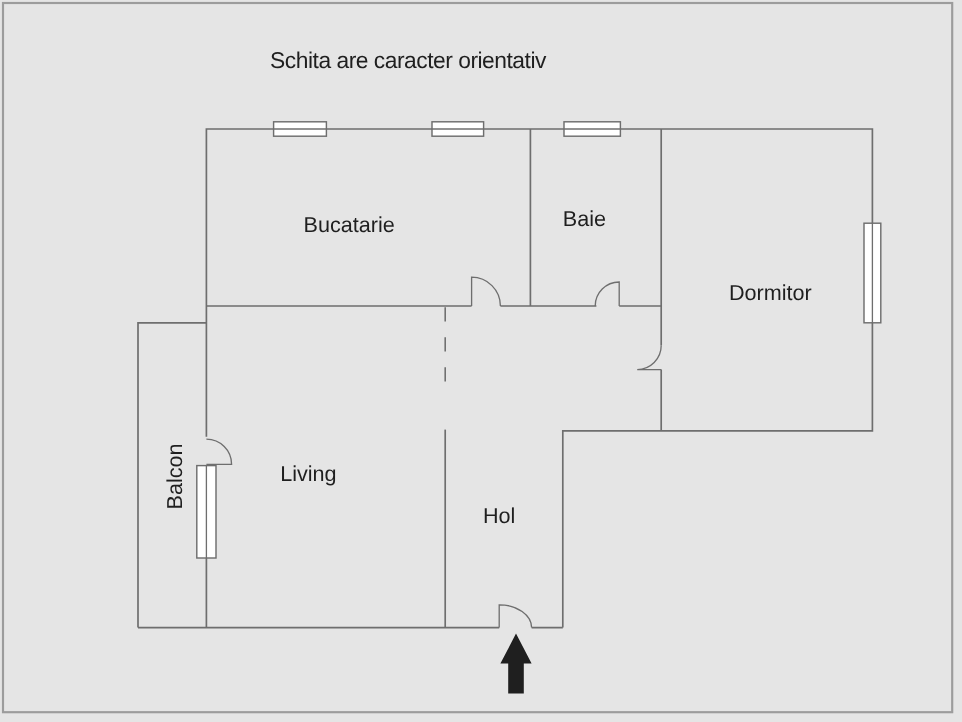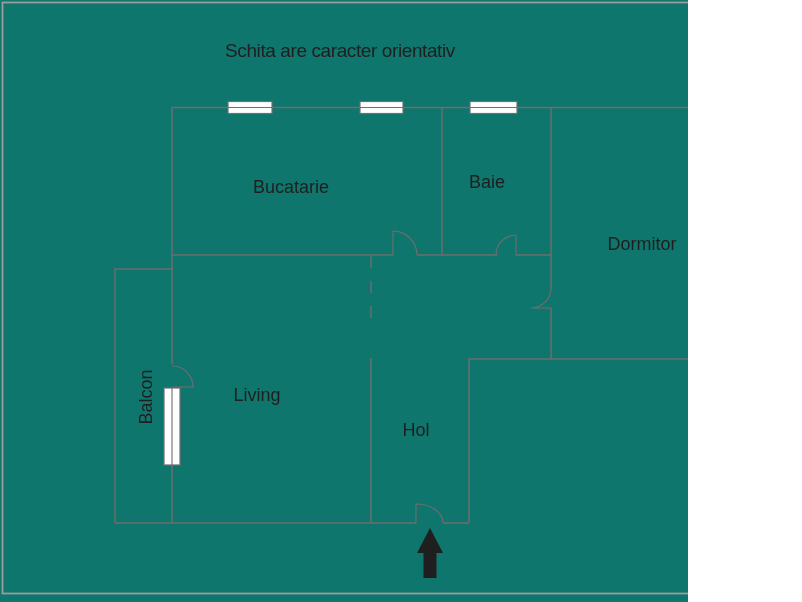--- a/index.html
+++ b/index.html
@@ -2,23 +2,23 @@
 <html><head>
 <meta charset="utf-8">
 <style>
   html, body {
     margin: 0;
     padding: 0;
     background: #ffffff;
   }
   .canvas {
     position: relative;
-    width: 688px;
+    width: 802px;
     height: 602px;
-    background: #0f766e;
+    background: #e5e5e5;
     overflow: hidden;
     font-family: "Liberation Sans", sans-serif;
   }
   svg { display: block; }
   .wall-group path,
   .wall-group line {
     fill: none;
     stroke-width: 1.4px;
     stroke-linecap: butt;
     stroke-linejoin: miter;

